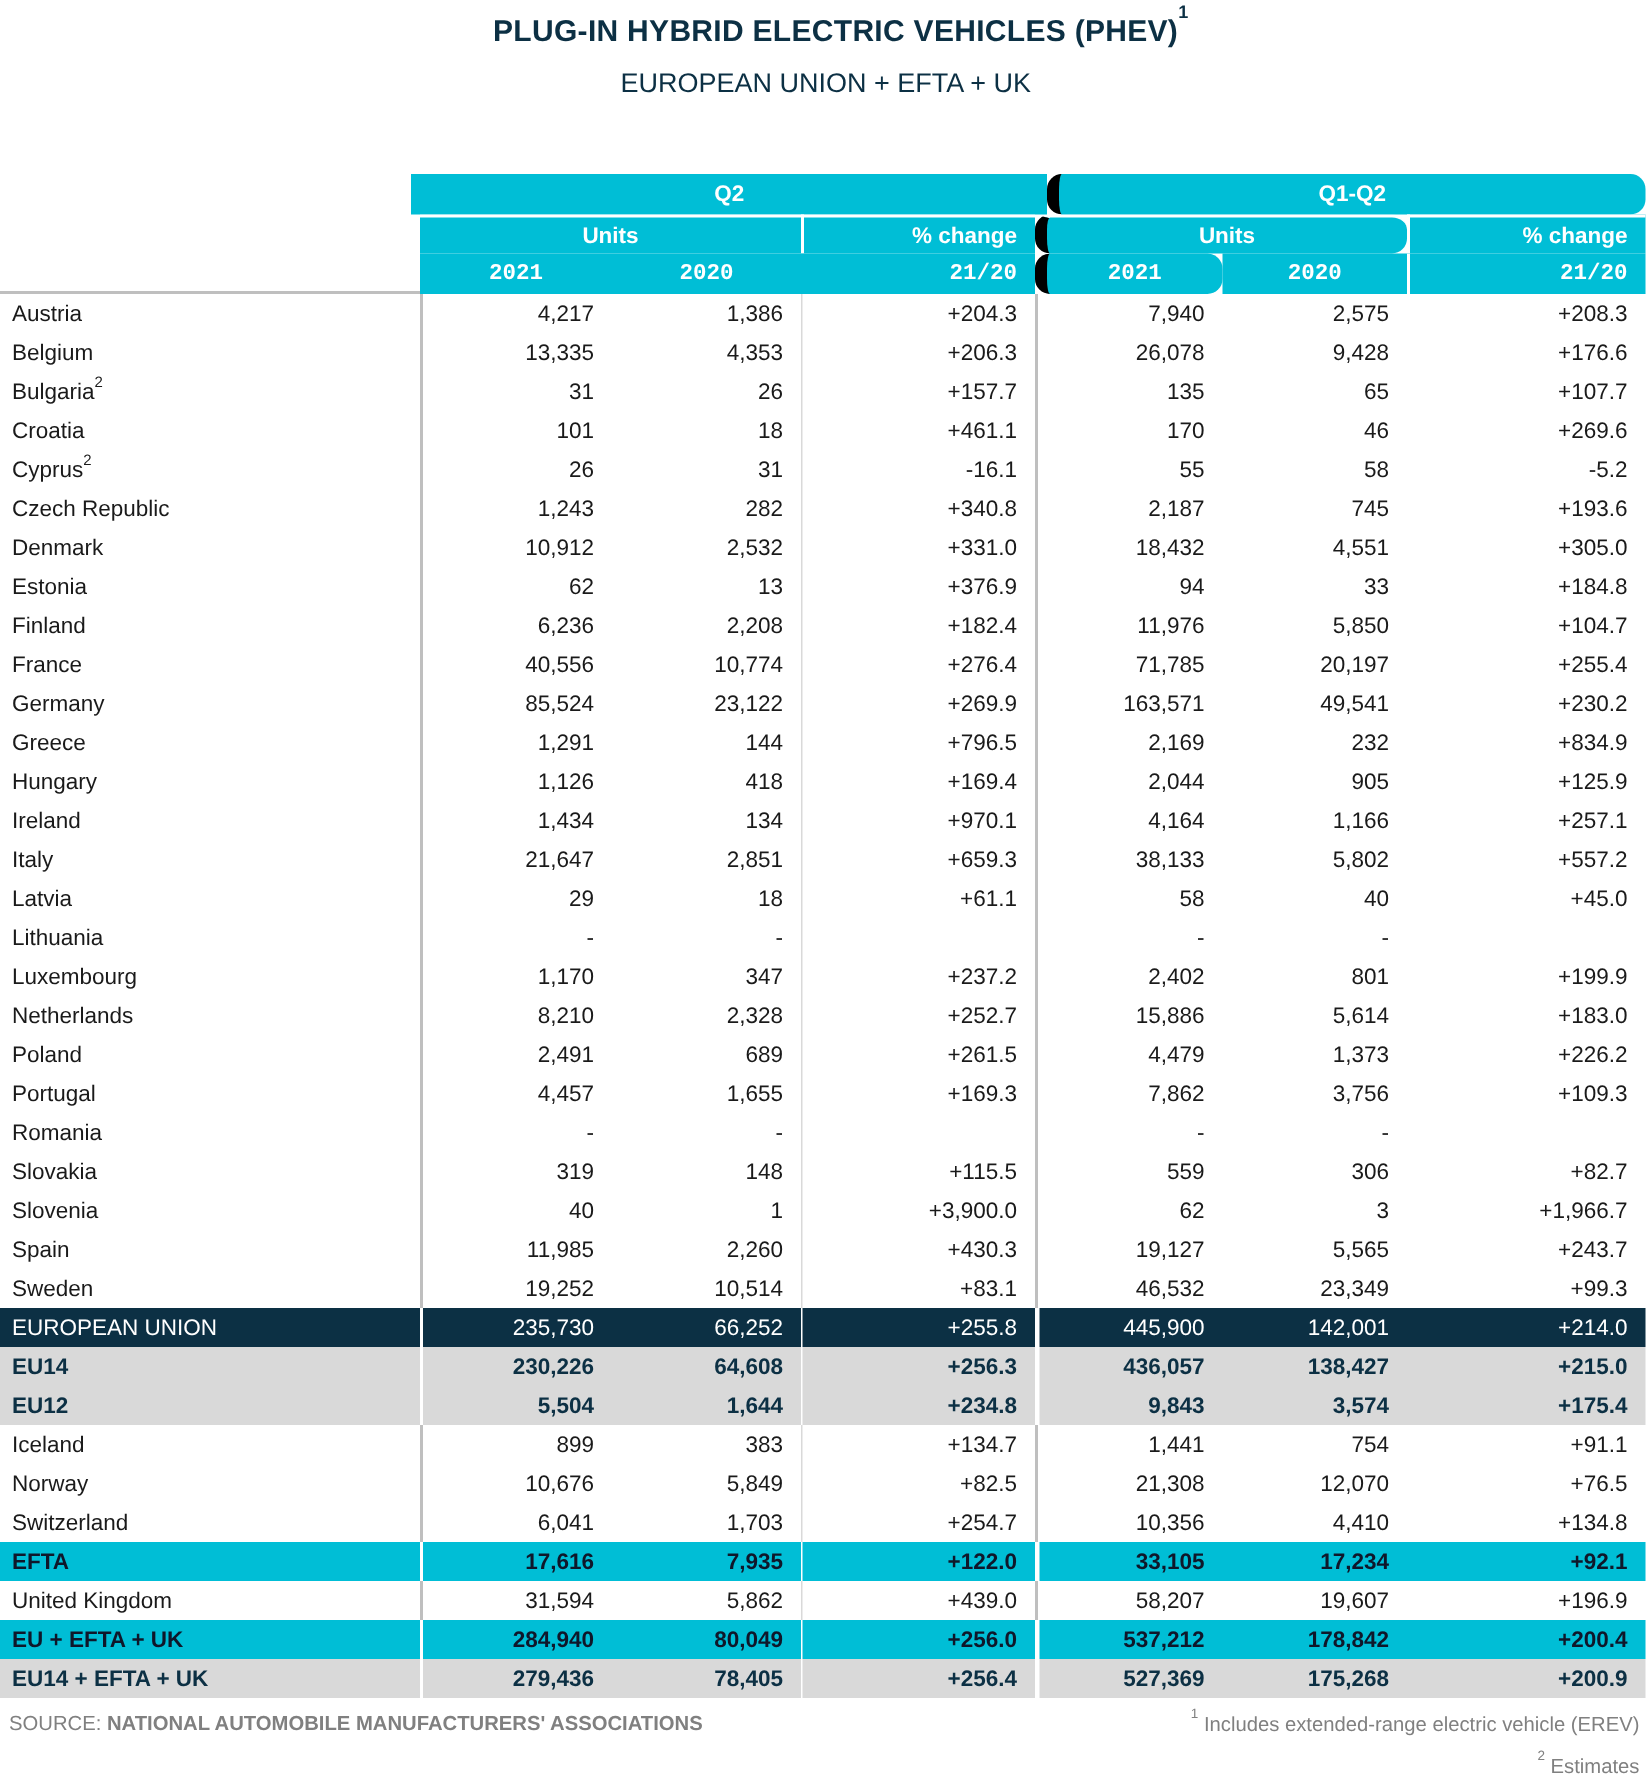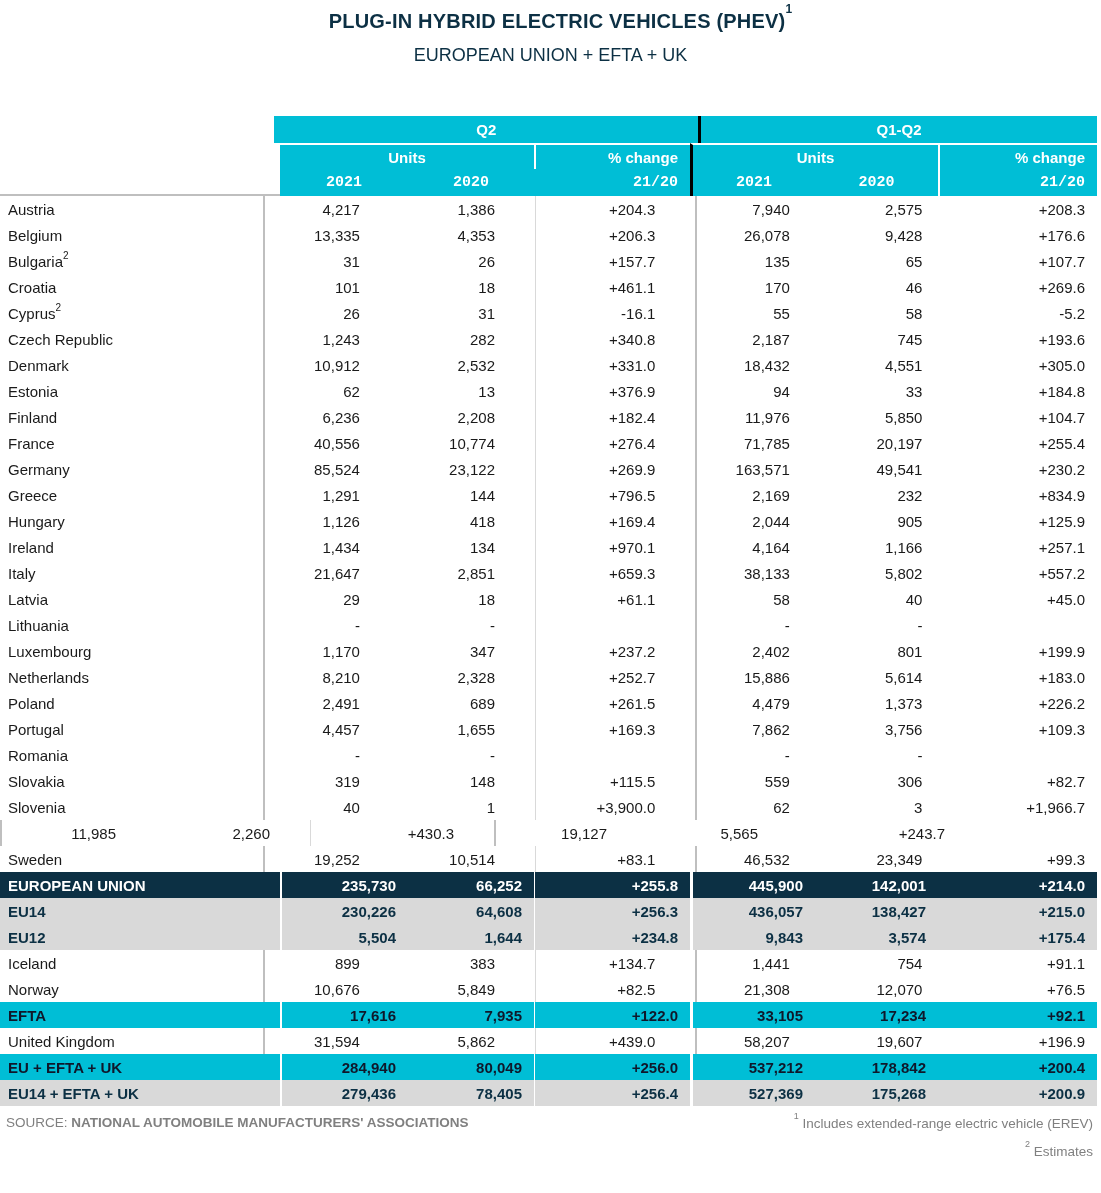--- a/index.html
+++ b/index.html
@@ -32,34 +32,34 @@
   .hr1{height:27px;}
   .hr2{height:26px;}
   .hr3{height:27px;font-family:Liberation Mono, monospace;}
   .hcell{
     background:var(--cyan);color:#fff;font-weight:bold;font-size:15px;
     display:flex;align-items:center;justify-content:center;
   }
   .hleft{background:transparent;}
   .hr3 .hleft{border-bottom:2px solid var(--linegray);}
   .hnum{justify-content:flex-end;padding-right:12px;}
-  .b-wl3{border-left:3px solid #000000;}
+  .b-wl3{border-left:8px solid #000000;border-radius:10px;}
   .b-wl2{border-left:2px solid #fff;}
   .b-wt2{border-top:2px solid #fff;}
   
   .dr{height:26px;font-size:15px;}
   .dr .c{display:flex;align-items:center;}
   .name-cell{padding-left:8px;}
   .num{justify-content:flex-end;padding-right:12px;text-align:right;}
   sup{font-size:10px;position:relative;top:-5px;line-height:0;}
-  .rw-normal{background:#fff;gap:28px;}
+  .rw-normal{background:#fff;}
   .rw-normal .col-a{border-left:2px solid var(--linegray);}
   .rw-normal .col-c{border-left:1px solid var(--lightline);}
   .rw-normal .col-d{border-left:2px solid var(--linegray);}
-  .rw-eu{background:var(--navy);color:#fff;font-weight:bold;}
+  .rw-eu{background:var(--navy);color:#fff;font-weight:normal;}
   .rw-gray{background:var(--grayrow);color:var(--navy);font-weight:bold;}
   .rw-cyan{background:var(--cyan);color:#0f172a;font-weight:bold;}
   .rw-eu .col-a,.rw-gray .col-a,.rw-cyan .col-a{border-left:2px solid #fff;}
   .rw-eu .col-c,.rw-gray .col-c,.rw-cyan .col-c{border-left:1px solid #fff;}
   .rw-eu .col-d,.rw-gray .col-d,.rw-cyan .col-d{border-left:3px solid #fff;}
   
   .footer{display:flex;margin-top:9px;width:1097px;align-items:flex-start;}
   .source{padding-left:6px;font-size:13.5px;color:var(--notegray);white-space:nowrap;}
   .source .src-name{font-weight:bold;}
   .notes{flex:1;text-align:right;padding-right:4px;font-size:13.5px;color:var(--notegray);}
@@ -362,20 +362,23 @@
             <span>Slovenia</span>
           </div>
           <div class="c num col-a">40</div>
           <div class="c num col-b">1</div>
           <div class="c num col-c">+3,900.0</div>
           <div class="c num col-d">62</div>
           <div class="c num col-e">3</div>
           <div class="c num col-f">+1,966.7</div>
         </div>
         <div class="r dr rw-normal">
+          <div class="c col-name name-cell">
+            <span>Spain</span>
+          </div>
           <div class="c num col-a">11,985</div>
           <div class="c num col-b">2,260</div>
           <div class="c num col-c">+430.3</div>
           <div class="c num col-d">19,127</div>
           <div class="c num col-e">5,565</div>
           <div class="c num col-f">+243.7</div>
         </div>
         <div class="r dr rw-normal">
           <div class="c col-name name-cell">
             <span>Sweden</span>
@@ -434,20 +437,31 @@
         <div class="r dr rw-normal">
           <div class="c col-name name-cell">
             <span>Norway</span>
           </div>
           <div class="c num col-a">10,676</div>
           <div class="c num col-b">5,849</div>
           <div class="c num col-c">+82.5</div>
           <div class="c num col-d">21,308</div>
           <div class="c num col-e">12,070</div>
           <div class="c num col-f">+76.5</div>
+        </div>
+        <div class="r dr rw-normal">
+          <div class="c col-name name-cell">
+            <span>Switzerland</span>
+          </div>
+          <div class="c num col-a">6,041</div>
+          <div class="c num col-b">1,703</div>
+          <div class="c num col-c">+254.7</div>
+          <div class="c num col-d">10,356</div>
+          <div class="c num col-e">4,410</div>
+          <div class="c num col-f">+134.8</div>
         </div>
         <div class="r dr rw-cyan">
           <div class="c col-name name-cell">
             <span>EFTA</span>
           </div>
           <div class="c num col-a">17,616</div>
           <div class="c num col-b">7,935</div>
           <div class="c num col-c">+122.0</div>
           <div class="c num col-d">33,105</div>
           <div class="c num col-e">17,234</div>

